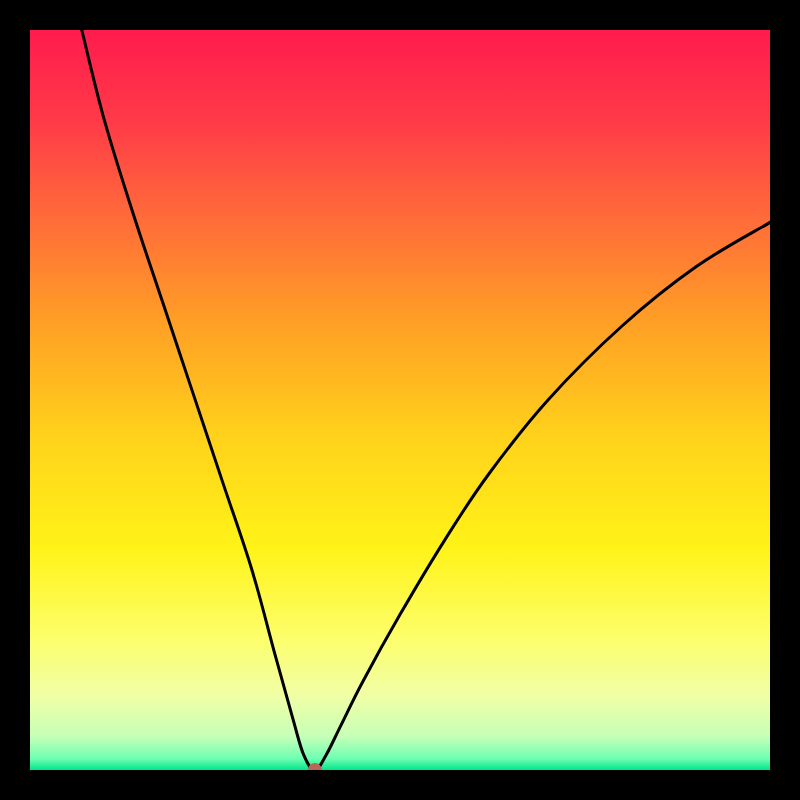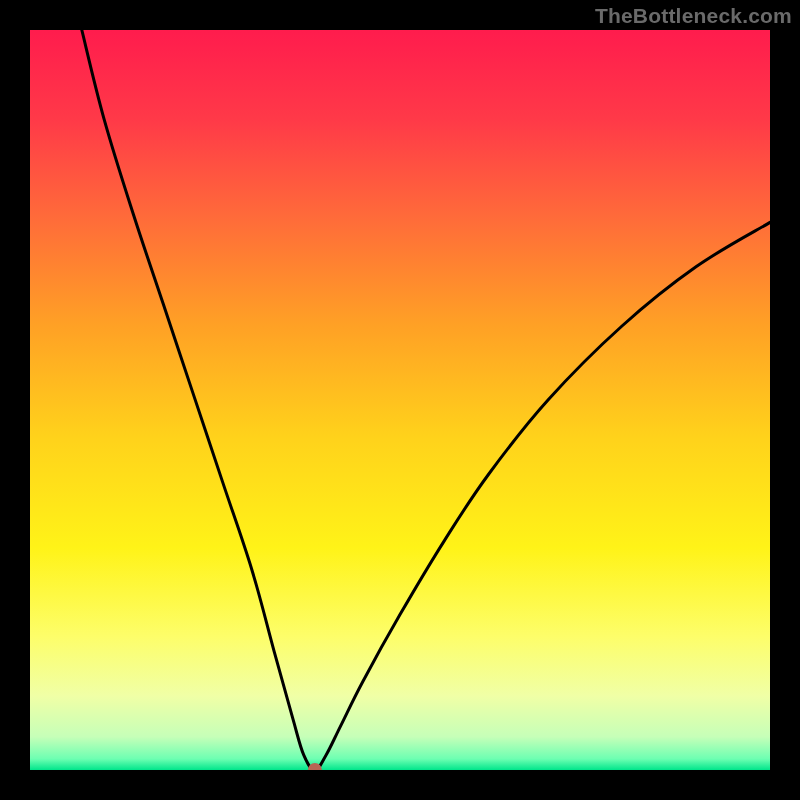--- a/index.html
+++ b/index.html
@@ -33,21 +33,20 @@
     font-size: 21px;
     font-weight: 600;
     letter-spacing: 0.2px;
     font-family: Arial, Helvetica, sans-serif;
   }
 </style>
 </head>
 <body>
 
 <div class="outer">
-  <div class="watermark">TheBottleneck.com</div>
   <div class="plot">
     <svg viewBox="0 0 740 740" width="740" height="740" preserveAspectRatio="none">
       <defs>
         <linearGradient id="bg-grad" x1="0" y1="0" x2="0" y2="1">
             <stop offset="0%" stop-color="#ff1c4d"></stop>
             <stop offset="12%" stop-color="#ff3948"></stop>
             <stop offset="25%" stop-color="#ff6a3a"></stop>
             <stop offset="40%" stop-color="#ffa125"></stop>
             <stop offset="55.00000000000001%" stop-color="#ffd21b"></stop>
             <stop offset="70%" stop-color="#fff318"></stop>

